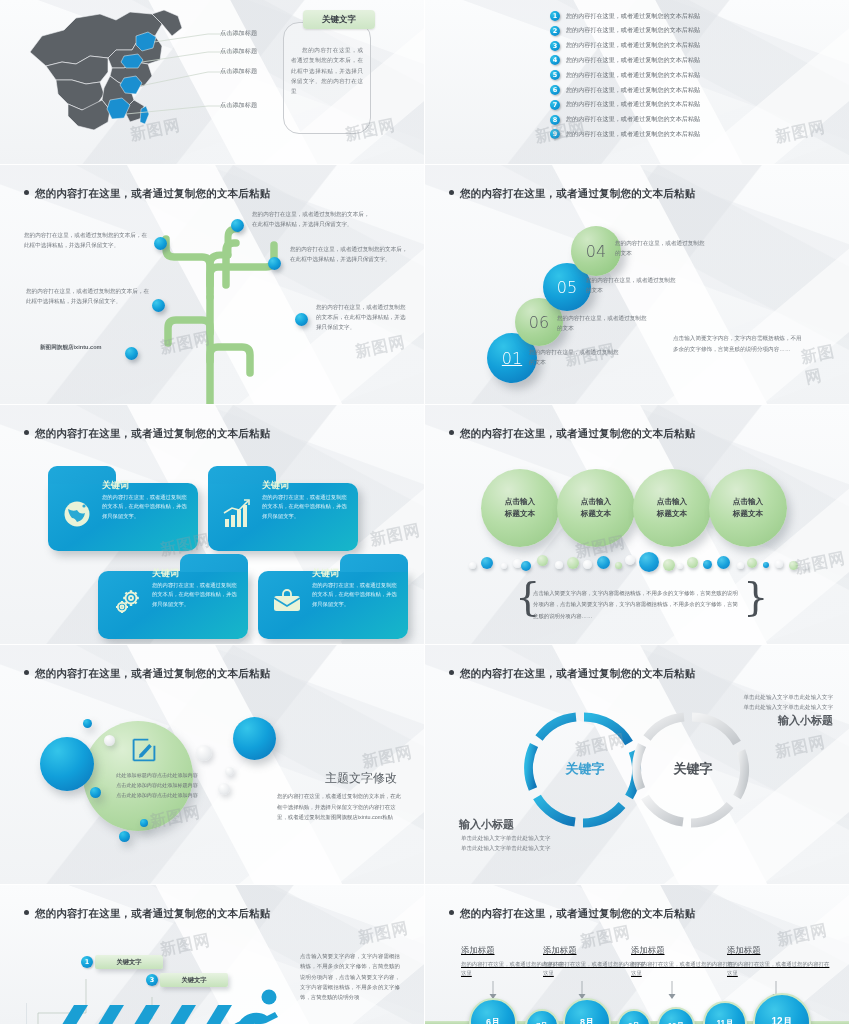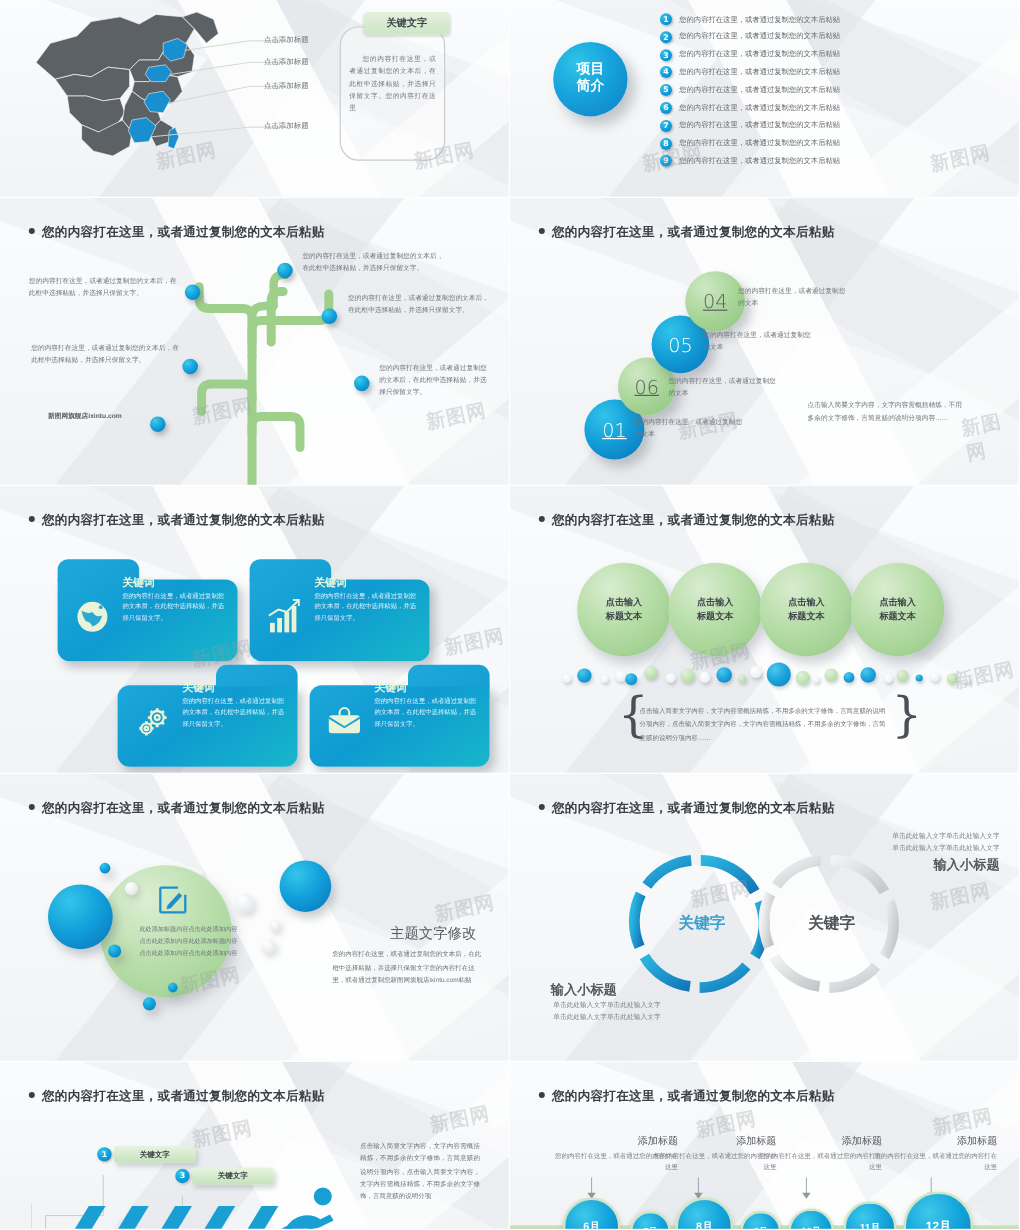--- a/index.html
+++ b/index.html
@@ -73,21 +73,21 @@
   .tnode{ position:absolute; width:13px; height:13px; border-radius:50%;
      background:radial-gradient(circle at 33% 28%, #3fc9ec 0%, #12a2db 48%, #0a72b8 100%);
      box-shadow:2px 3px 4px rgba(90,100,110,.38); }
   .ttxt{ position:absolute; font-size:5.6px; color:#70767c; line-height:1.75; }
 
   
   .stepc{ position:absolute; border-radius:50%; display:flex; align-items:center;
           justify-content:center; font-size:16px; color:#fff; font-weight:300;
           font-family:"DejaVu Sans", sans-serif; box-shadow:5px 6px 9px rgba(90,100,110,.33); }
   .stepc.blue{ background:radial-gradient(circle at 33% 27%, #31c3e9 0%, #139fd9 45%, #0a72b8 100%); }
-  .stepc.green{ background:radial-gradient(circle at 33% 27%, #cfe8c4 0%, #aad69a 48%, #8cc57c 100%); color:#5a5f64;text-decoration:underline;}
+  .stepc.green{ background:radial-gradient(circle at 33% 27%, #cfe8c4 0%, #aad69a 48%, #8cc57c 100%); color:#5a5f64;}
   .steptxt{ position:absolute; font-size:5.6px; color:#70767c; line-height:1.8; }
 
   
   .kcard{ position:absolute; width:150px; height:68px;
      background:linear-gradient(145deg,#1da7da 0%,#0f9bd1 45%,#17b7c9 100%);
      box-shadow:4px 5px 8px rgba(90,100,110,.33); }
   .kcard.tl{ border-radius:0 10px 10px 10px; }
   .kcard.tl::before{ content:""; position:absolute; left:0; top:-17px; width:68px; height:18px;
      background:linear-gradient(145deg,#1ea8db 0%,#179fd4 100%); border-radius:9px 9px 0 0; }
   .kcard.tr{ border-radius:10px 0 10px 10px; }
@@ -128,21 +128,21 @@
      box-shadow:2px 3px 4px rgba(90,100,110,.25);
      display:flex; align-items:center; justify-content:center;
      font-size:6.3px; font-weight:bold; color:#3f454a; }
   .stairnum{ position:absolute; width:12px; height:12px; border-radius:50%;
      background:radial-gradient(circle at 34% 28%, #35c6ea 0%, #12a0da 50%, #0a78bd 100%);
      color:#fff; font-size:6.5px; font-weight:bold; display:flex; align-items:center;
      justify-content:center; box-shadow:1px 1px 2px rgba(0,0,0,.22);
      font-family:"DejaVu Sans", sans-serif; }
 
   
-  .tlcol{ position:absolute; text-align:right; }
+  .tlcol{ position:absolute; text-align:left;text-decoration:underline; }
   .tltitle{ font-size:8.4px; color:#54595f; }
   .tlbody{ font-size:5.4px; color:#787e84; line-height:1.7; margin-top:4px; }
   .tlball{ position:absolute; border-radius:50%;
      background:radial-gradient(circle at 36% 28%, #3ec8ea 0%, #12a2db 50%, #0b7cc0 100%);
      color:#fff; display:flex; align-items:center; justify-content:center;
      font-weight:bold; box-shadow:0 2px 4px rgba(90,100,110,.3);
      border:2.5px solid #cfe6c4; }
 </style>
 </head>
 <body>
@@ -195,24 +195,20 @@
     <div class="themetag">关键文字</div>
     <div class="themetxt">您的内容打在这里，或者通过复制您的文本后，在此框中选择粘贴，并选择只保留文字。您的内容打在这里</div>
   </div>
     </div>
 
   <div class="slide">
       <div class="inner">
     <div class="wm" style="left:110px; top:122px;">新图网</div>
     <div class="wm" style="left:350px; top:122px;">新图网</div>
 
-    <div class="bigcircle">
-      <span>项目</span>
-      <span>简介</span>
-    </div>
 
     <div id="s2list">
           <div class="numrow" style="left: 125px; top: 11px;">
             <span class="numbadge">1</span>
             <span class="numtxt">您的内容打在这里，或者通过复制您的文本后粘贴</span>
           </div>
           <div class="numrow" style="left: 125px; top: 25.8px;">
             <span class="numbadge">2</span>
             <span class="numtxt">您的内容打在这里，或者通过复制您的文本后粘贴</span>
           </div>

